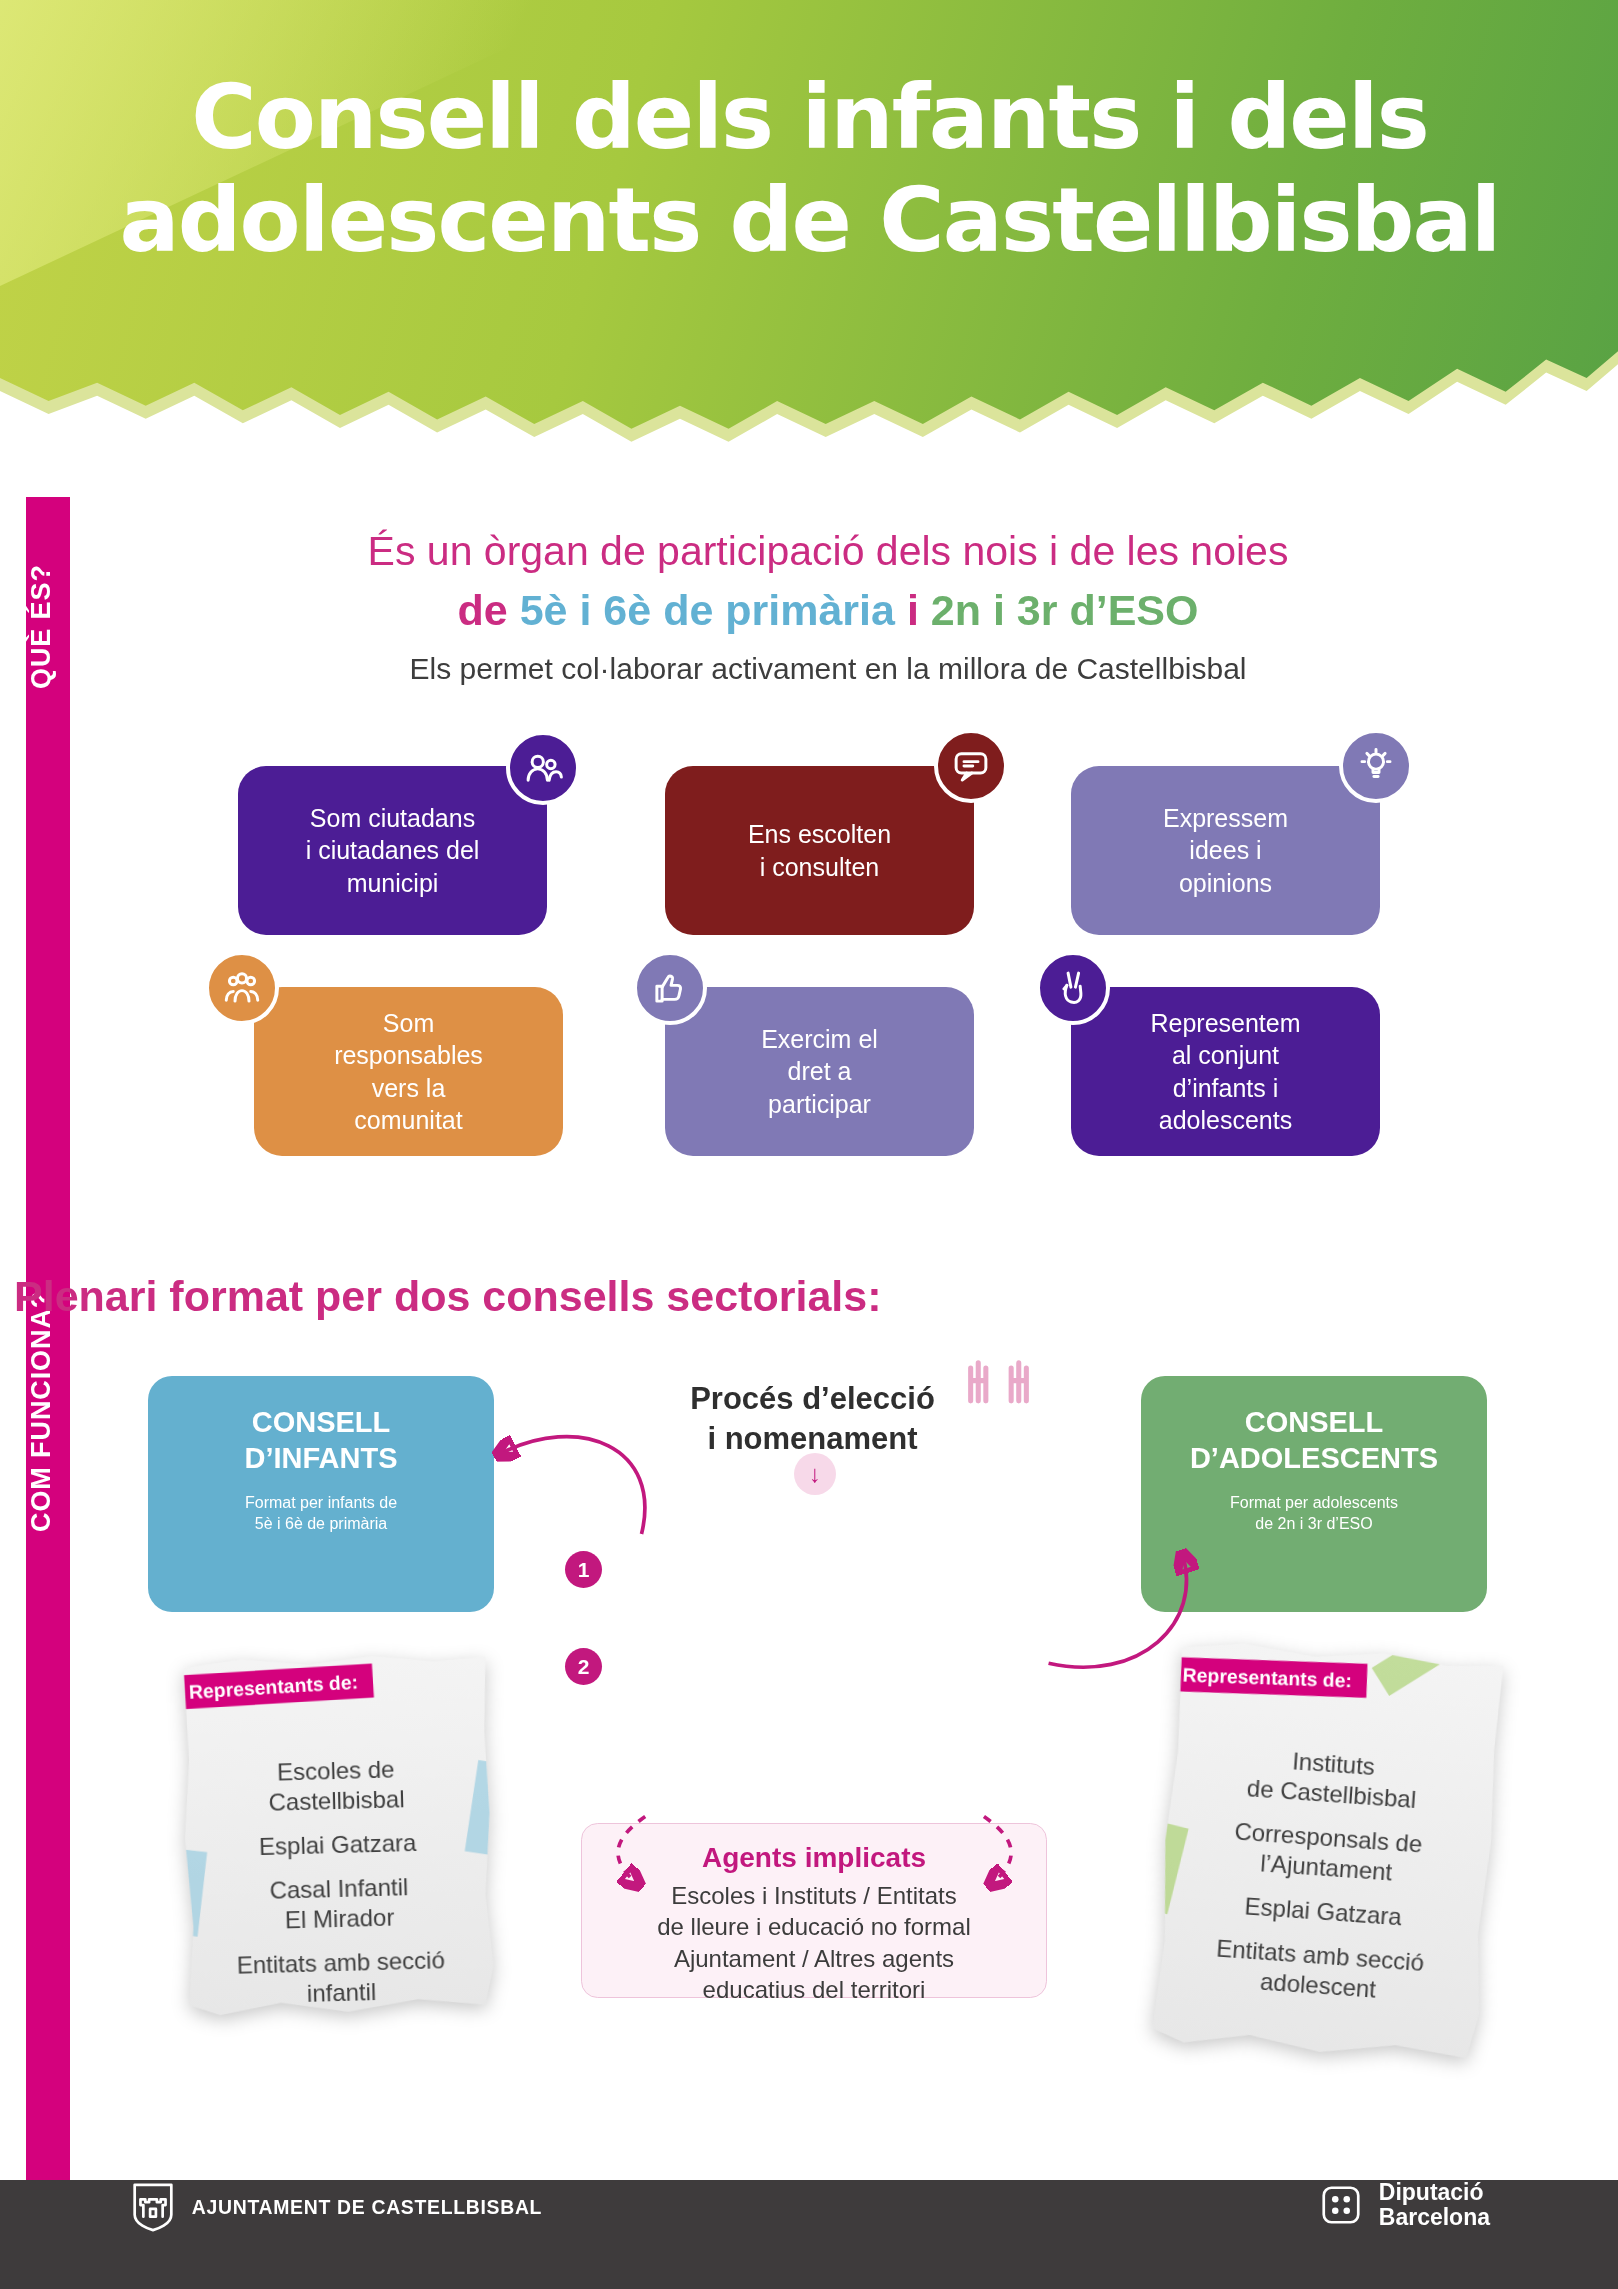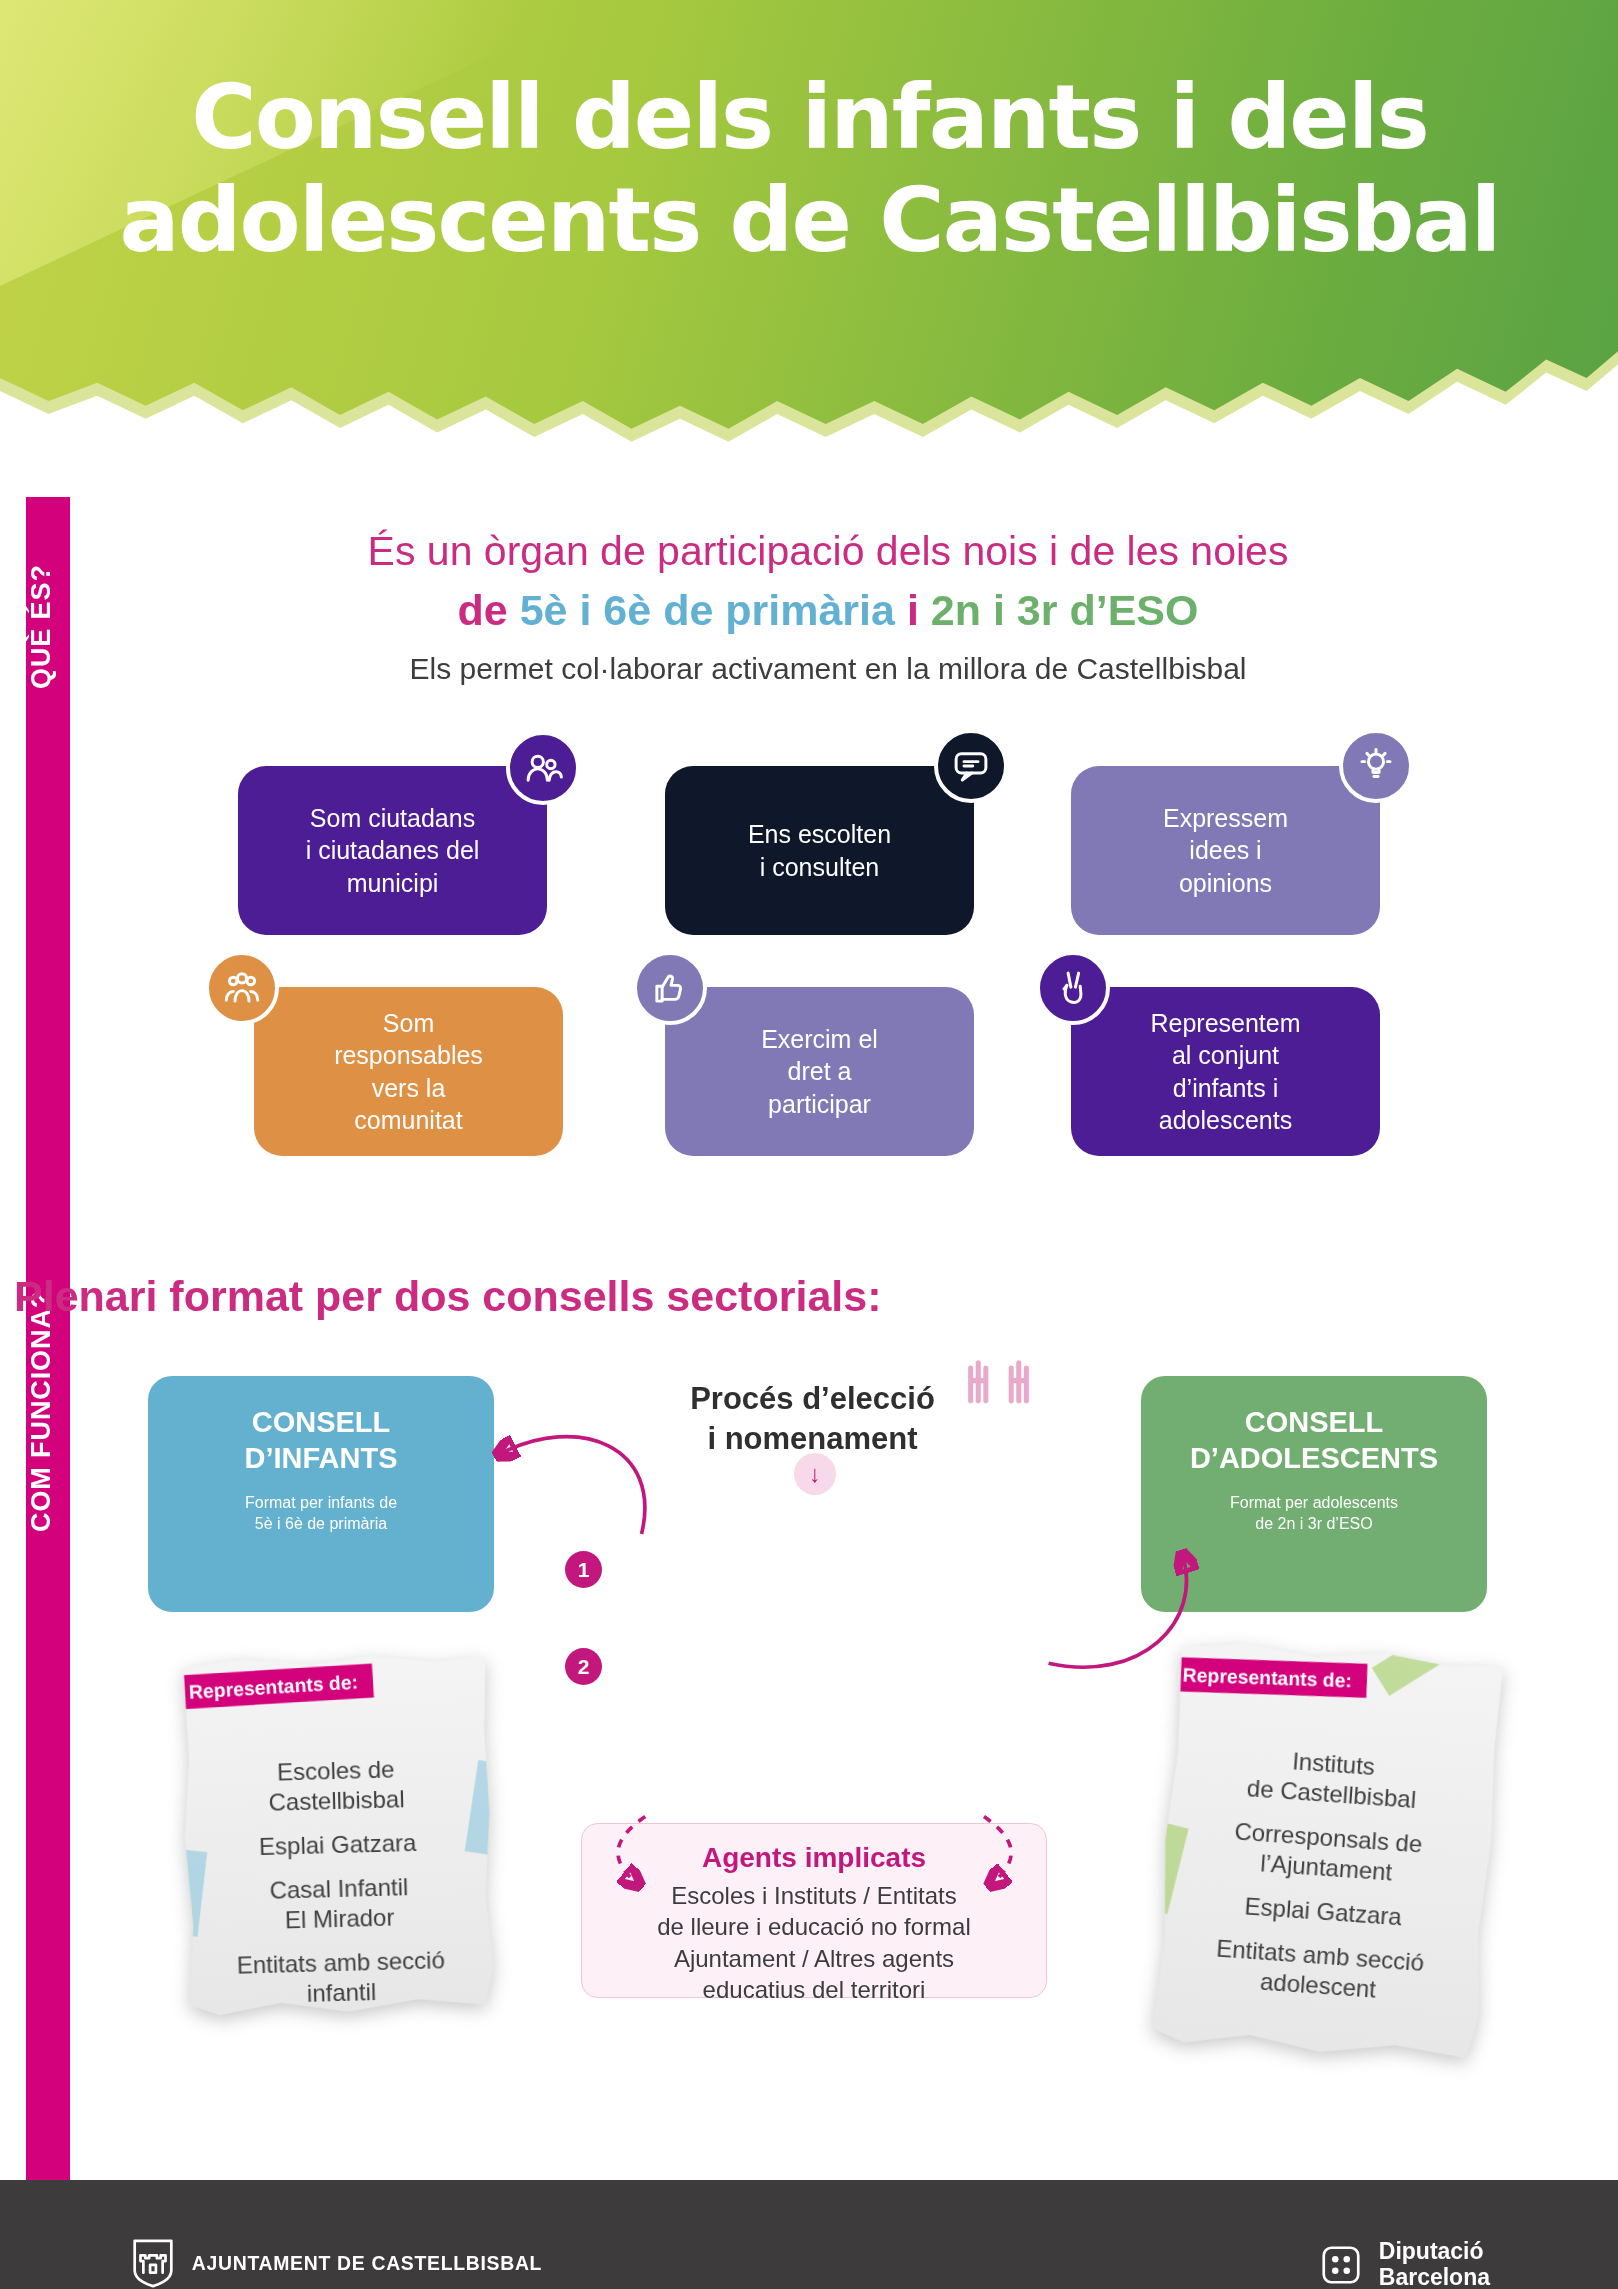--- a/index.html
+++ b/index.html
@@ -33,21 +33,21 @@
   .intro-l1 { color:#cb2c82; font-size:41px; }
   .intro-l2 { margin-top:11px; color:#cb2c82; font-size:43px; font-weight:bold; }
   .intro-l2 .blue { color:#62b1d3; }
   .intro-l2 .green { color:#6cb06c; }
   .intro-sub { margin-top:16.6px; color:#3d3d3d; font-size:30px; }
 
   
   .card { position:absolute; width:309px; height:169px; border-radius:28px;
     display:flex; align-items:center; justify-content:center; text-align:center; padding:9.2px; }
   .card-label { color:#fff; font-size:25px; line-height:1.3; }
-  .bg-pink { background:#4c1d95; } .bg-yellow { background:#0f172a; }
+  .bg-pink { background:#4c1d95; } .bg-yellow { background:#7f1d1d; }
   .bg-purple { background:#8079b5; } .bg-orange { background:#de9045; }
   .icon-circle { position:absolute; width:74px; height:74px; border-radius:50%; border:4.6px solid #fff;
     display:flex; align-items:center; justify-content:center; z-index:2; }
   .icon-circle svg { width:42px; height:42px; stroke:#fff; fill:none; stroke-width:1.7;
     stroke-linecap:round; stroke-linejoin:round; }
 
   
   .how-heading { position:absolute; top:1272px; left:0; right:0; text-align:left;
     color:#cb2c82; font-size:43px; font-weight:bold;padding-left:14px; }
   .council { position:absolute; width:346px; height:236px; border-radius:24px; color:#fff;
@@ -95,21 +95,21 @@
   .tape { position:absolute; z-index:3; }
   .tape-blue { background:rgba(130,195,220,.55); }
   .tape-green { background:rgba(160,205,95,.6); }
   .lt1 { right:-14.8px; top:109px; width:33px; height:92px; transform:rotate(10deg); }
   .lt2 { left:-16.6px; top:189px; width:33px; height:85px; transform:rotate(8deg); }
   .rt1 { left:196px; top:-11px; width:79px; height:33px; transform:rotate(-36deg); }
   .rt2 { left:-18.5px; top:185px; width:33px; height:88px; transform:rotate(10deg); }
 
   
   .footer { position:absolute; left:0; top:2180px; width:1619px; height:110px; background:#3e3b3c;
-    display:flex; align-items:flex-end; justify-content:space-between; padding:0 129px; }
+    display:flex; align-items:flex-start; justify-content:space-between; padding:0 129px; }
   .f-left, .f-right { display:flex; align-items:center; gap:14.8px; color:#fff; }
   .f-left-label { font-size:19.4px; font-weight:bold; letter-spacing:0.7px; }
   .f-right-text { font-size:23px; font-weight:bold; line-height:1.1; }
   .f-right-text span { display:block; }
   .footer svg { stroke:#fff; fill:none; stroke-width:1.4; stroke-linecap:round; stroke-linejoin:round; }
 </style>
 </head>
 <body>
 
 <div class="page">

